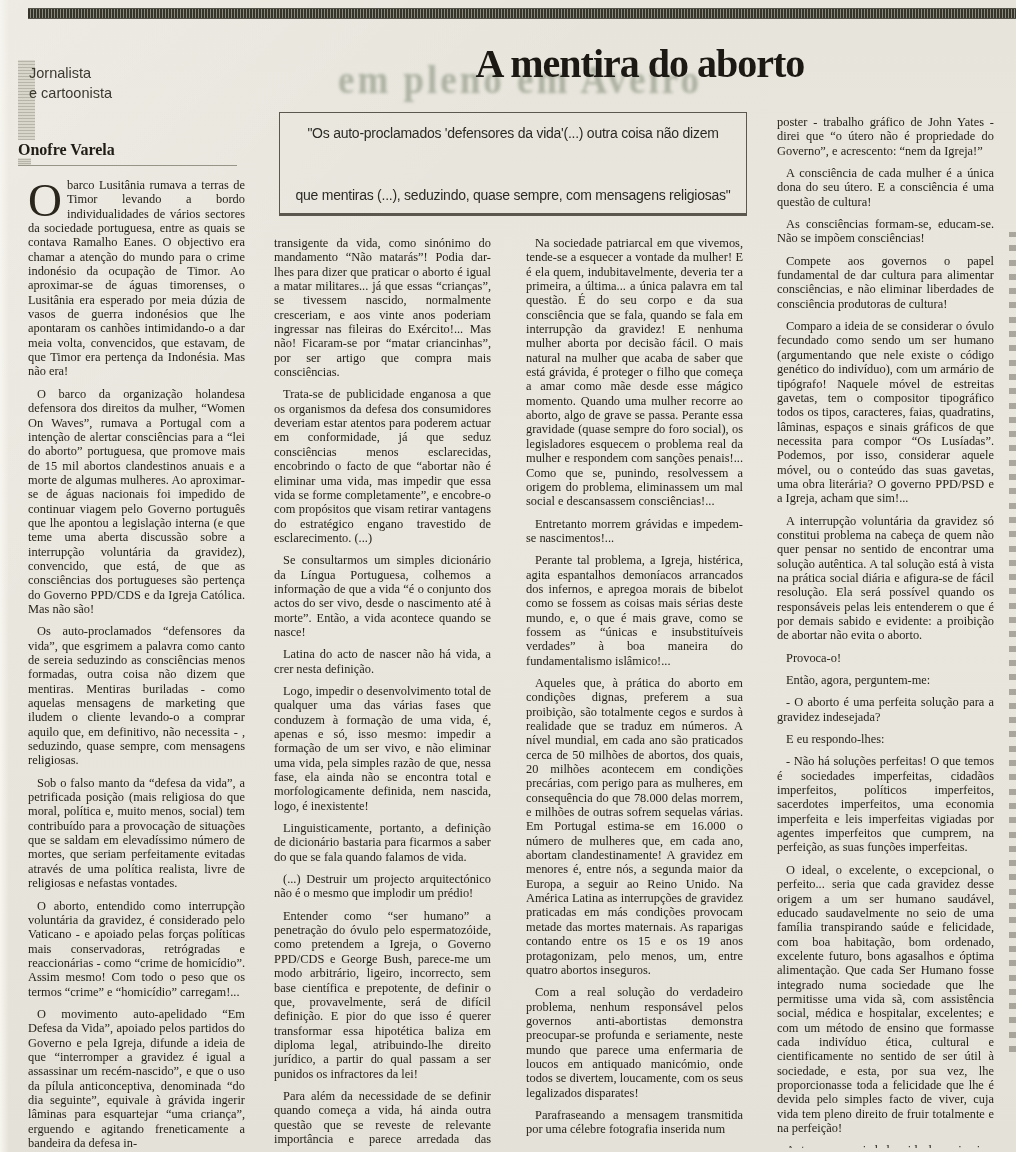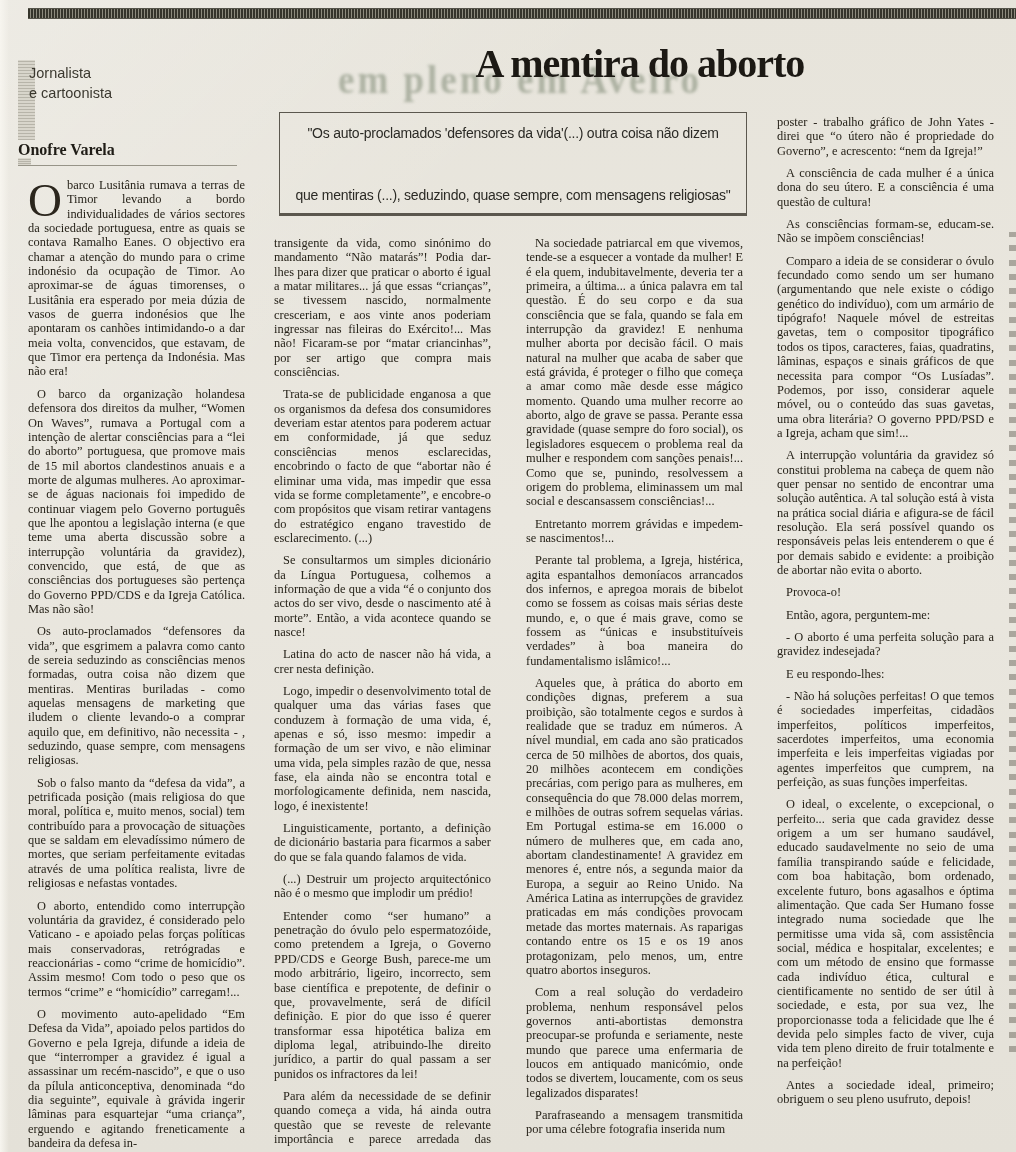--- a/index.html
+++ b/index.html
@@ -100,20 +100,21 @@
       <p>Entretanto morrem grávidas e impedem-se nascimentos!...</p>
       <p>Perante tal problema, a Igreja, histérica, agita espantalhos demoníacos arrancados dos infernos, e apregoa morais de bibelot como se fossem as coisas mais sérias deste mundo, e, o que é mais grave, como se fossem as “únicas e insubstituíveis verdades” à boa maneira do fundamentalismo islâmico!...</p>
       <p>Aqueles que, à prática do aborto em condições dignas, preferem a sua proibição, são totalmente cegos e surdos à realidade que se traduz em números. A nível mundial, em cada ano são praticados cerca de 50 milhões de abortos, dos quais, 20 milhões acontecem em condições precárias, com perigo para as mulheres, em consequência do que 78.000 delas morrem, e milhões de outras sofrem sequelas várias. Em Portugal estima-se em 16.000 o número de mulheres que, em cada ano, abortam clandestinamente! A gravidez em menores é, entre nós, a segunda maior da Europa, a seguir ao Reino Unido. Na América Latina as interrupções de gravidez praticadas em más condições provocam metade das mortes maternais. As raparigas contando entre os 15 e os 19 anos protagonizam, pelo menos, um, entre quatro abortos inseguros.</p>
       <p>Com a real solução do verdadeiro problema, nenhum responsável pelos governos anti-abortistas demonstra preocupar-se profunda e seriamente, neste mundo que parece uma enfermaria de loucos em antiquado manicómio, onde todos se divertem, loucamente, com os seus legalizados disparates!</p>
       <p>Parafraseando a mensagem transmitida por uma célebre fotografia inserida num</p>
     </div>
   <div class="col col4 cont">
       <p>poster - trabalho gráfico de John Yates - direi que “o útero não é propriedade do Governo”, e acrescento: “nem da Igreja!”</p>
       <p>A consciência de cada mulher é a única dona do seu útero. E a consciência é uma questão de cultura!</p>
       <p>As consciências formam-se, educam-se. Não se impõem consciências!</p>
+      <p>Compete aos governos o papel fundamental de dar cultura para alimentar consciências, e não eliminar liberdades de consciência produtoras de cultura!</p>
       <p>Comparo a ideia de se considerar o óvulo fecundado como sendo um ser humano (argumentando que nele existe o código genético do indivíduo), com um armário de tipógrafo! Naquele móvel de estreitas gavetas, tem o compositor tipográfico todos os tipos, caracteres, faias, quadratins, lâminas, espaços e sinais gráficos de que necessita para compor “Os Lusíadas”. Podemos, por isso, considerar aquele móvel, ou o conteúdo das suas gavetas, uma obra literária? O governo PPD/PSD e a Igreja, acham que sim!...</p>
       <p>A interrupção voluntária da gravidez só constitui problema na cabeça de quem não quer pensar no sentido de encontrar uma solução autêntica. A tal solução está à vista na prática social diária e afigura-se de fácil resolução. Ela será possível quando os responsáveis pelas leis entenderem o que é por demais sabido e evidente: a proibição de abortar não evita o aborto.</p>
       <p>Provoca-o!</p>
       <p>Então, agora, perguntem-me:</p>
       <p>- O aborto é uma perfeita solução para a gravidez indesejada?</p>
       <p>E eu respondo-lhes:</p>
       <p>- Não há soluções perfeitas! O que temos é sociedades imperfeitas, cidadãos imperfeitos, políticos imperfeitos, sacerdotes imperfeitos, uma economia imperfeita e leis imperfeitas vigiadas por agentes imperfeitos que cumprem, na perfeição, as suas funções imperfeitas.</p>
       <p>O ideal, o excelente, o excepcional, o perfeito... seria que cada gravidez desse origem a um ser humano saudável, educado saudavelmente no seio de uma família transpirando saúde e felicidade, com boa habitação, bom ordenado, excelente futuro, bons agasalhos e óptima alimentação. Que cada Ser Humano fosse integrado numa sociedade que lhe permitisse uma vida sã, com assistência social, médica e hospitalar, excelentes; e com um método de ensino que formasse cada indivíduo ética, cultural e cientificamente no sentido de ser útil à sociedade, e esta, por sua vez, lhe proporcionasse toda a felicidade que lhe é devida pelo simples facto de viver, cuja vida tem pleno direito de fruir totalmente e na perfeição!</p>
       <p>Antes a sociedade ideal, primeiro; obriguem o seu pleno usufruto, depois!</p>
     </div>

